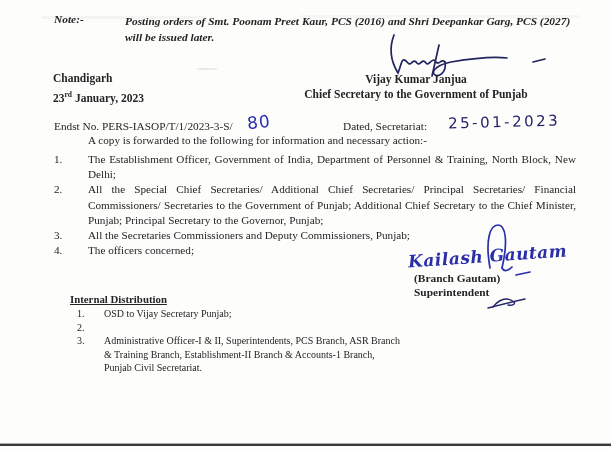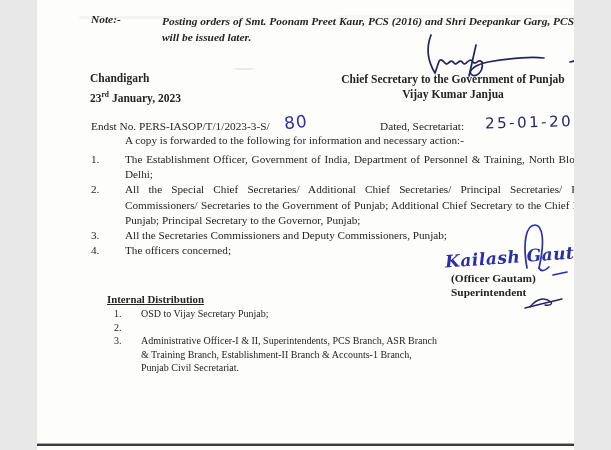--- a/index.html
+++ b/index.html
@@ -1,17 +1,17 @@
 <!DOCTYPE html>
 <html><head>
 <meta charset="utf-8">
 <style>
   html,body{margin:0;padding:0;background:#e8e8e8;}
   .page{
-    position:relative;width:537px;height:450px;margin:0 auto;
+    position:relative;width:611px;height:450px;margin:0 auto;
     background:#fdfdfc;overflow:hidden;
     font-family:"Liberation Serif", serif;color:#242424;text-decoration:underline;
   }
   
   .smudge{position:absolute;background:#555;border-radius:2px;}
   .smudge.s1{left:42px;top:16px;width:165px;height:3px;opacity:.05;}
   .smudge.s2{left:300px;top:15px;width:280px;height:3px;opacity:.04;}
   .smudge.s3{left:196px;top:68px;width:22px;height:2px;opacity:.12;border-radius:50%;}
 
   
@@ -68,40 +68,40 @@
 <body>
 
 <div class="page">
 
   <div class="smudge s1"></div>
   <div class="smudge s2"></div>
   <div class="smudge s3"></div>
 
   <div class="note-row">
     <span class="note-label">Note:-</span>
-    <span class="note-text">Posting orders of Smt. Poonam Preet Kaur, PCS (2016) and Shri Deepankar Garg, PCS (2020) will be issued later.</span>
+    <span class="note-text">Posting orders of Smt. Poonam Preet Kaur, PCS (2016) and Shri Deepankar Garg, PCS (2027) will be issued later.</span>
   </div>
 
   <div class="dateline">
     <div>Chandigarh</div>
     <div><span>23</span><span class="sup">rd</span><span> January, 2023</span></div>
   </div>
 
   <svg class="sig1" viewBox="0 0 168 50">
     <g fill="none" stroke="#23255e" stroke-width="1.7" stroke-linecap="round">
       <path d="M11,3 C6,16 7,28 15,41 C19,32 18,23 25,31 C28,35 30,25 34,31 C37,35 39,25 43,31 C46,35 49,24 53,30 C56,34 58,26 62,30"></path>
       <path d="M62,30 C64,40 55,47 51,42 C48,38 57,32 68,30 C86,27 106,24 124,26"></path>
       <path d="M56,13 L49,44"></path>
       <path d="M150,30 L162,27"></path>
     </g>
   </svg>
 
   <div class="signatory1">
+    <div>Vijay Kumar Janjua</div>
     <div>Chief Secretary to the Government of Punjab</div>
-    <div>Vijay Kumar Janjua</div>
   </div>
 
   <div class="endst">
     <span class="endst-no">Endst No.  PERS-IASOP/T/1/2023-3-S/</span>
     <span class="hw-80">80</span>
     <span class="dated-label">Dated, Secretariat:</span>
     <span class="hw-date">25-01-2023</span>
   </div>
 
   <div class="forward">A copy is forwarded to the following for information and necessary action:-</div>
@@ -130,21 +130,21 @@
     <svg class="sig2loop" viewBox="0 0 56 56">
       <g fill="none" stroke="#2a2fa8" stroke-width="1.7" stroke-linecap="round">
         <path d="M10,46 C5,18 10,3 18,3 C26,3 28,20 22,46"></path>
         <path d="M22,46 C24,50 28,49 32,45"></path>
         <path d="M36,53 L50,50"></path>
       </g>
     </svg>
   </div>
 
   <div class="signatory2">
-    <div>(Officer Gautam)</div>
+    <div>(Branch Gautam)</div>
     <div>Superintendent</div>
   </div>
 
   <svg class="initials" viewBox="0 0 42 17">
     <g fill="none" stroke="#24246a" stroke-width="1.4" stroke-linecap="round">
       <path d="M7,13 C14,4 22,3 28,8 C30,10 26,12 22,11"></path>
       <path d="M2,14 C14,11 26,8 39,5"></path>
     </g>
   </svg>
 

